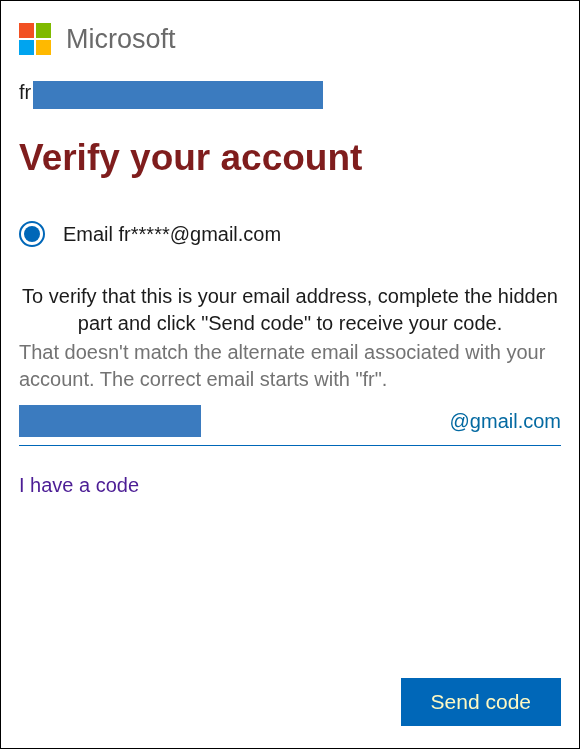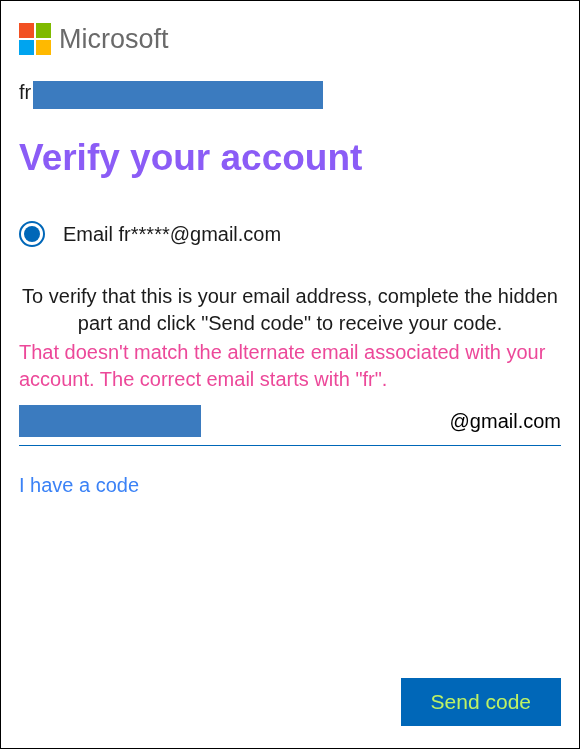--- a/index.html
+++ b/index.html
@@ -12,21 +12,21 @@
   .frame {
     width: 580px;
     height: 749px;
     border: 1px solid #000;
     padding: 22px 18px 18px 18px;
     position: relative;
   }
   .brand-row {
     display: flex;
     align-items: center;
-    gap: 8px;
+    gap: 15px;
     margin-bottom: 26px;
   }
   .ms-logo {
     width: 32px; height: 32px;
     display: grid;
     grid-template-columns: 1fr 1fr;
     grid-template-rows: 1fr 1fr;
     gap: 2px;
   }
   .ms-logo > div { width: 100%; height: 100%; }
@@ -48,21 +48,21 @@
   .redact-blue {
     background: #3b7bbf;
     height: 28px;
   }
   .account-row .prefix { }
   .account-row .redact-blue { width: 290px; margin-left: 2px;}
   h1.title {
     margin: 0 0 42px 0;
     font-size: 37px;
     font-weight: 700;
-    color: #8b5cf6;
+    color: #7f1d1d;
   }
   .radio-row {
     display: flex;
     align-items: center;
     gap: 18px;
     font-size: 20px;
     margin-bottom: 36px;
   }
   .radio-outer {
     width: 26px; height: 26px;
@@ -78,61 +78,61 @@
   }
   .instruct {
     font-size: 20px;
     line-height: 1.35;
     margin-bottom: 2px;
     text-align: center;
   }
   .error {
     font-size: 20px;
     line-height: 1.35;
-    color: #ec4899;
+    color: #737373;
     margin-bottom: 12px;
   }
   .email-entry {
     display: flex;
     align-items: center;
     border-bottom: 1px solid #0067b8;
     padding-bottom: 8px;
     margin-bottom: 28px;
     font-size: 20px;
     gap: 8px;
   }
   .email-entry .redact-blue {
     width: 182px; height: 32px;
   }
   .email-entry .fill { flex: 1; }
   .email-entry .domain {
-    color: #000000;
+    color: #0369a1;
     white-space: nowrap;
     text-align: right;
   }
   .alt-radio-row {
     display: flex;
     align-items: center;
     gap: 14px;
     font-size: 20px;
     margin-bottom: 40px;
   }
   .link {
-    color: #3b82f6;
+    color: #4c1d95;
     font-size: 20px;
     cursor: pointer;
   }
   .btn-row {
     position: absolute;
     right: 18px;
     bottom: 22px;
   }
   .send-btn {
     background: #0067b8;
-    color: #bef264;
+    color: #fef9c3;
     border: none;
     font-size: 21px;
     padding: 12px 30px;
     cursor: pointer;
     font-family: inherit;
   }
 </style>
 </head>
 <body>
 

